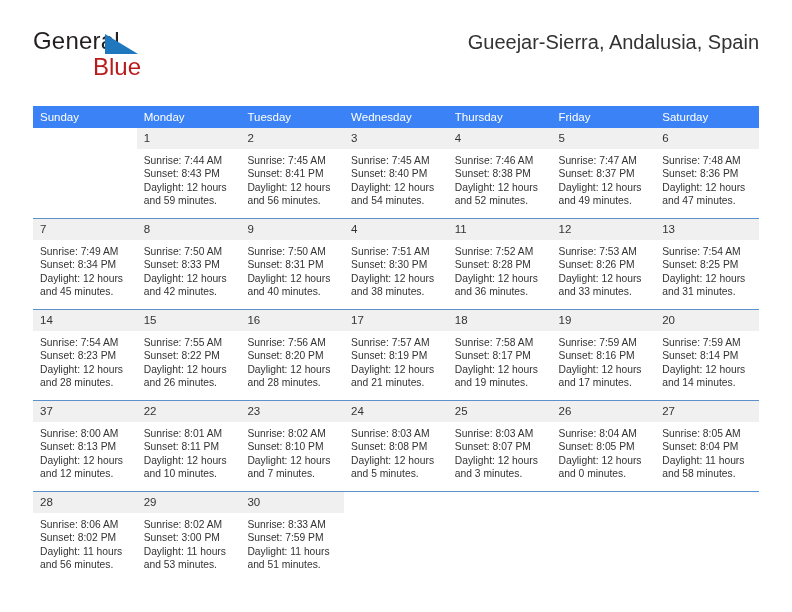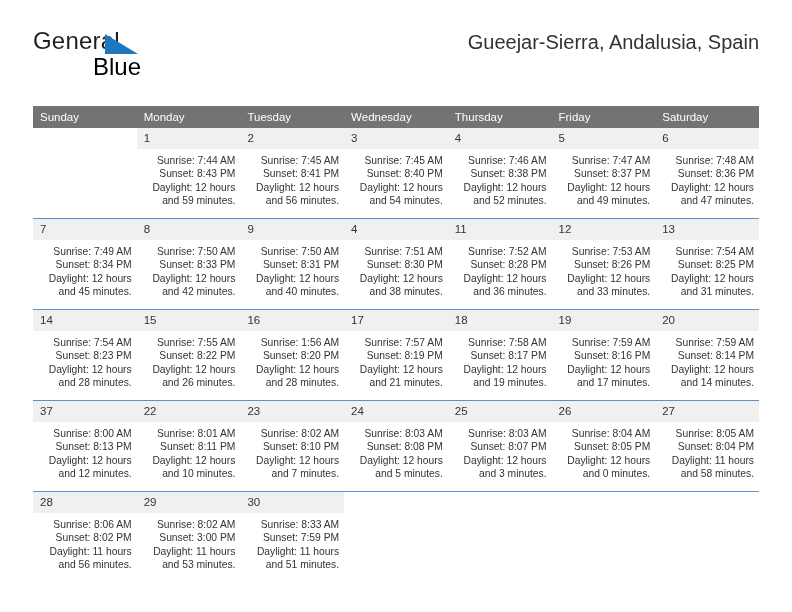--- a/index.html
+++ b/index.html
@@ -52,21 +52,21 @@
     left: 72px;
     top: 6px;
     width: 33px;
     height: 20px;
   }
   .logo-blue {
     position: absolute;
     left: 60px;
     top: 26px;
     font-size: 24px;
-    color: #000000;
+    color: #b91c1c;
     line-height: 26px;
   }
 
   .title-block {
     position: absolute;
     right: 0;
     top: 0;
     text-align: right;
     width: 480px;
   }
@@ -87,21 +87,21 @@
   
   .calendar {
     position: absolute;
     left: 33px;
     top: 106px;
     width: 726px;
     border-collapse: collapse;
     table-layout: fixed;
   }
   .calendar th {
-    background: #737373;
+    background: #3b82f6;
     color: #ffffff;
     font-size: 11.5px;
     font-weight: normal;
     text-align: left;
     padding: 5px 0 5px 7px;
     height: 20px;
     border: none;
   }
   .calendar td {
     vertical-align: top;
@@ -129,21 +129,20 @@
   }
   .cell-blank .daynum {
     background: #ffffff;
   }
 
   .details {
     padding: 5px 5px 0 7px;
     font-size: 10.3px;
     line-height: 13.4px;
     color: #333333;
-    text-align: right;
   }
   .details div { white-space: nowrap; }
 </style>
 </head>
 <body>
 
 <div class="page">
 
   <div class="header">
 
@@ -348,21 +347,21 @@
                 <div>Sunset: 8:22 PM</div>
                 <div>Daylight: 12 hours</div>
                 <div>and 26 minutes.</div>
               </div>
             </div>
           </td>
           <td>
             <div class="cell-inner">
               <div class="daynum">16</div>
               <div class="details">
-                <div>Sunrise: 1:56 AM</div>
+                <div>Sunrise: 7:56 AM</div>
                 <div>Sunset: 8:20 PM</div>
                 <div>Daylight: 12 hours</div>
                 <div>and 28 minutes.</div>
               </div>
             </div>
           </td>
           <td>
             <div class="cell-inner">
               <div class="daynum">17</div>
               <div class="details">

